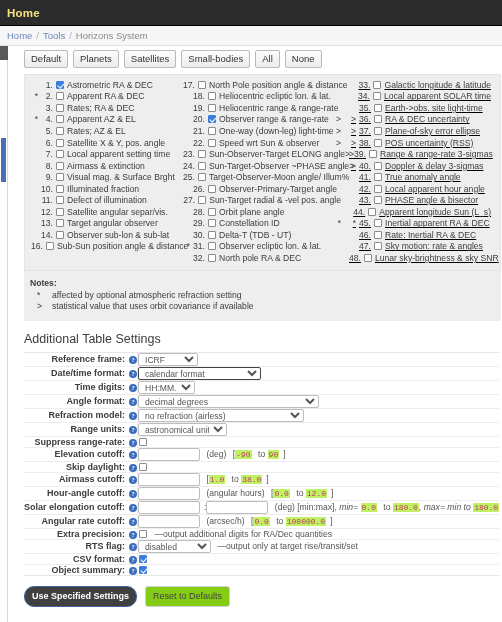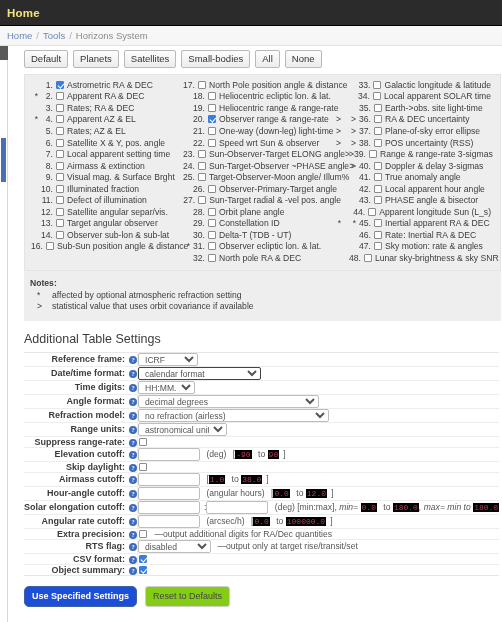--- a/index.html
+++ b/index.html
@@ -92,21 +92,21 @@
   .qpanel {
     background: #eeeeee;
     border: 1px solid #e4e4e4;
     margin: 0 1px 0 15px;
     padding: 4px 0 6px 0;
     display: flex;
   }
   .qcol { flex: 0 0 auto; }
   .qcol.c1 { width: 158px; padding-left: 6px; }
   .qcol.c2 { width: 166px; }
-  .qcol.c3 { width: 150px; }
+  .qcol.c3 { width: 150px; text-decoration: underline; }
 
   .qrow {
     display: flex;
     align-items: center;
     height: 11.55px;
     font-size: 8.6px;
     color: #3c3c3c;
     white-space: nowrap;
   }
   .qstar {
@@ -225,21 +225,21 @@
     border-radius: 2px;
     background: #fff;
     padding: 0 1px 0 2px;
     vertical-align: middle;
   }
   select.sel.focused { border: 1.4px solid #444; }
   select.w-icrf   { width: 60px; }
   select.w-cal    { width: 123px; }
   select.w-time   { width: 57px; }
   select.w-ang    { width: 181px; }
-  select.w-refr   { width: 191px; }
+  select.w-refr   { width: 166px; }
   select.w-range  { width: 89px; }
   select.w-rts    { width: 73px; }
 
   input.txt {
     font-family: "Liberation Sans", sans-serif;
     font-size: 8.6px;
     color: #333;
     height: 13px;
     width: 62px;
     border: 1px solid #bdbdbd;
@@ -264,38 +264,38 @@
   input.cb:checked::after {
     content: "";
     position: absolute;
     left: 2px; top: 0px;
     width: 2.5px; height: 5px;
     border: solid #fff;
     border-width: 0 1.3px 1.3px 0;
     transform: rotate(42deg);
   }
   .hint { color: #555; margin-left: 4px; }
-  .rng  { color: #c0395a; background: #000000; font-family: "Liberation Mono", monospace; font-size: 8px; padding: 0 1px; }
+  .rng  { color: #c0395a; background: #bef264; font-family: "Liberation Mono", monospace; font-size: 8px; padding: 0 1px; }
   .ital { font-style: italic; color: #555; }
 
   
   .footer {
     margin: 10px 0 0 15px;
     display: flex;
     gap: 8px;
     align-items: center;
   }
   .btn-primary {
     font-family: "Liberation Sans", sans-serif;
     font-size: 9px;
     font-weight: bold;
     color: #fff;
-    background: #1d4ed8;
+    background: #404040;
     border: 1px solid #41629f;
-    border-radius: 5px;
+    border-radius: 10px;
     padding: 4px 7px 5px 7px;
     cursor: pointer;
   }
   .btn-default {
     font-family: "Liberation Sans", sans-serif;
     font-size: 9px;
     color: #444;
     background: #84cc16;
     border: 1px solid #cfcfcf;
     border-radius: 3px;

